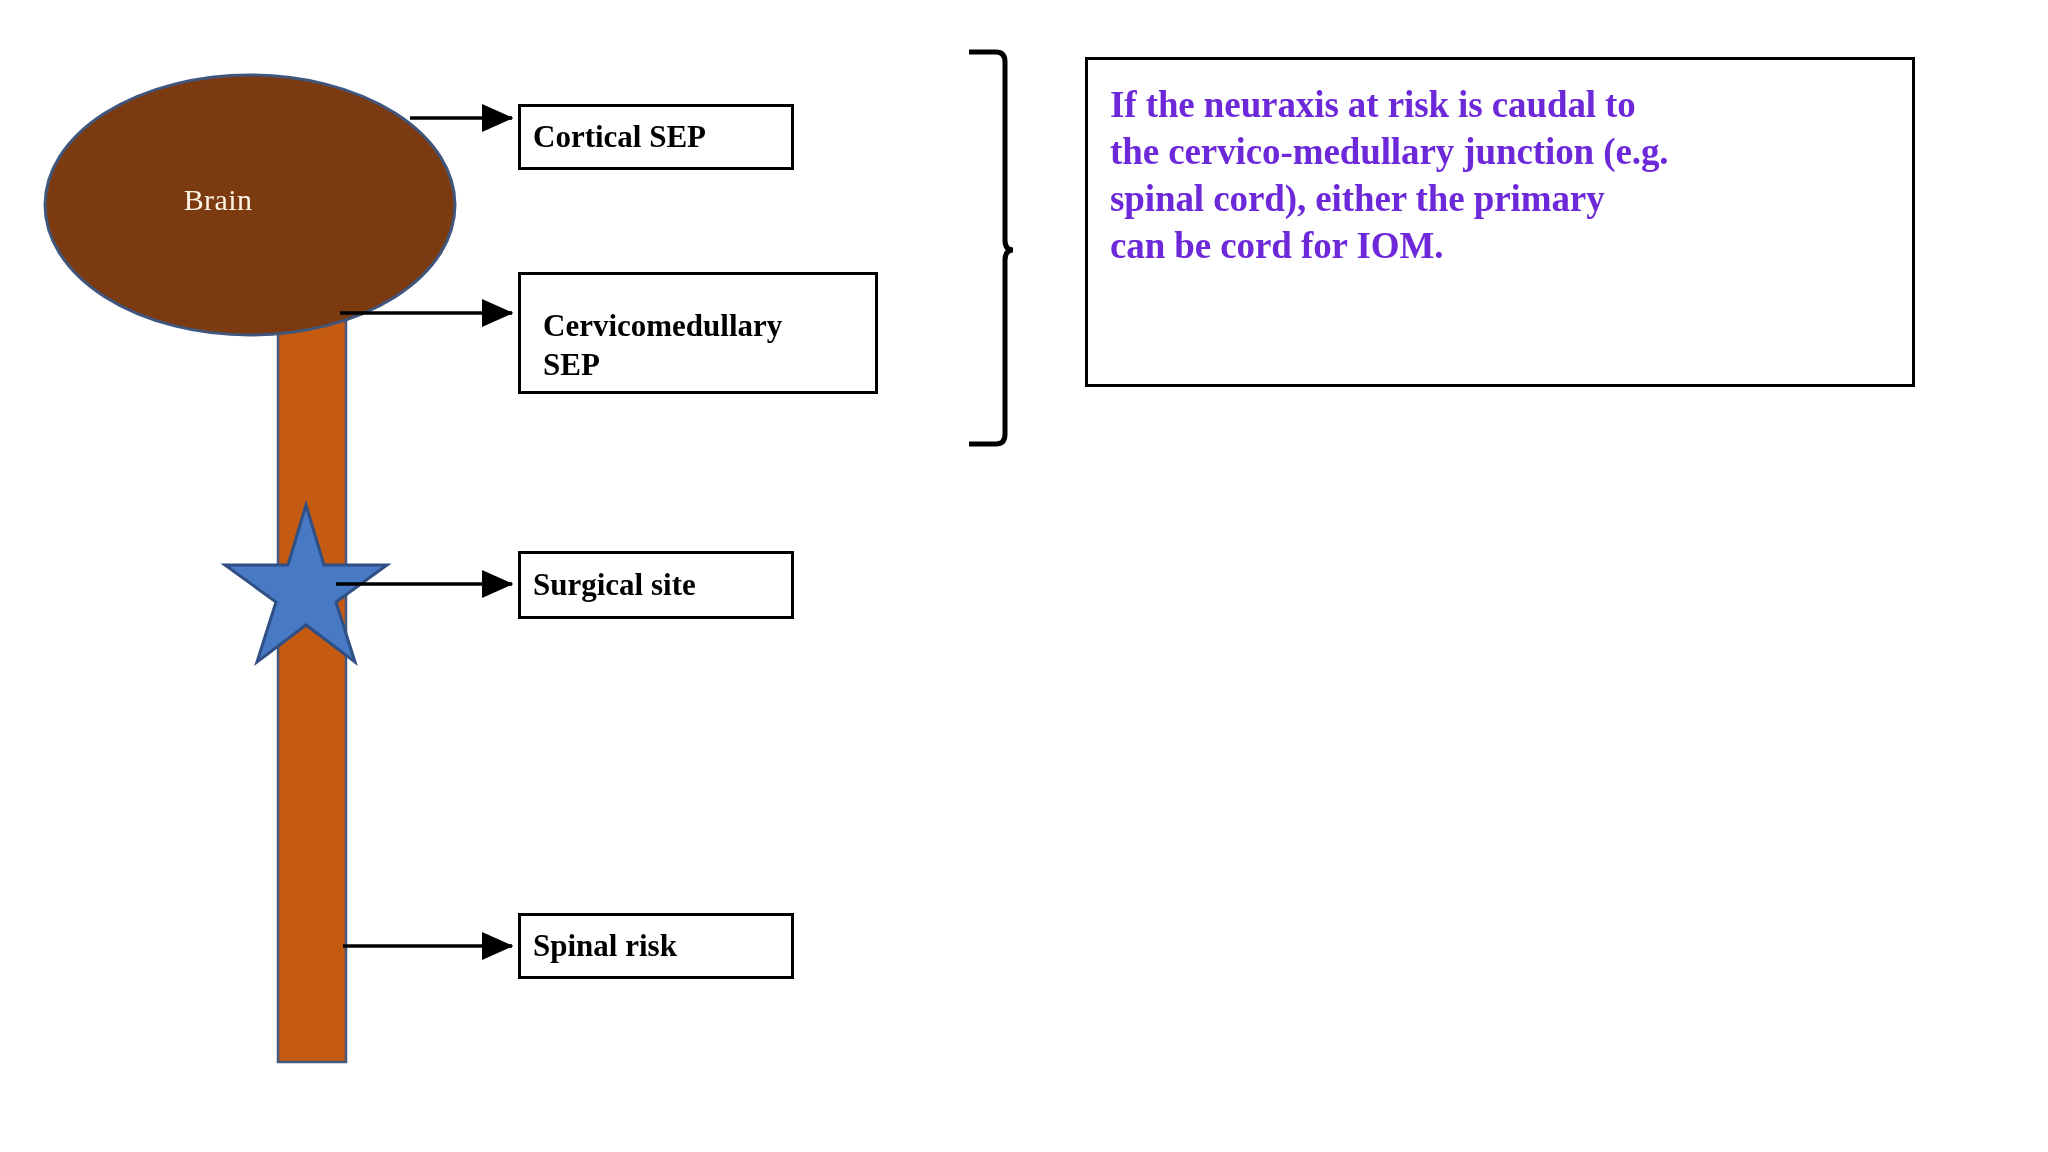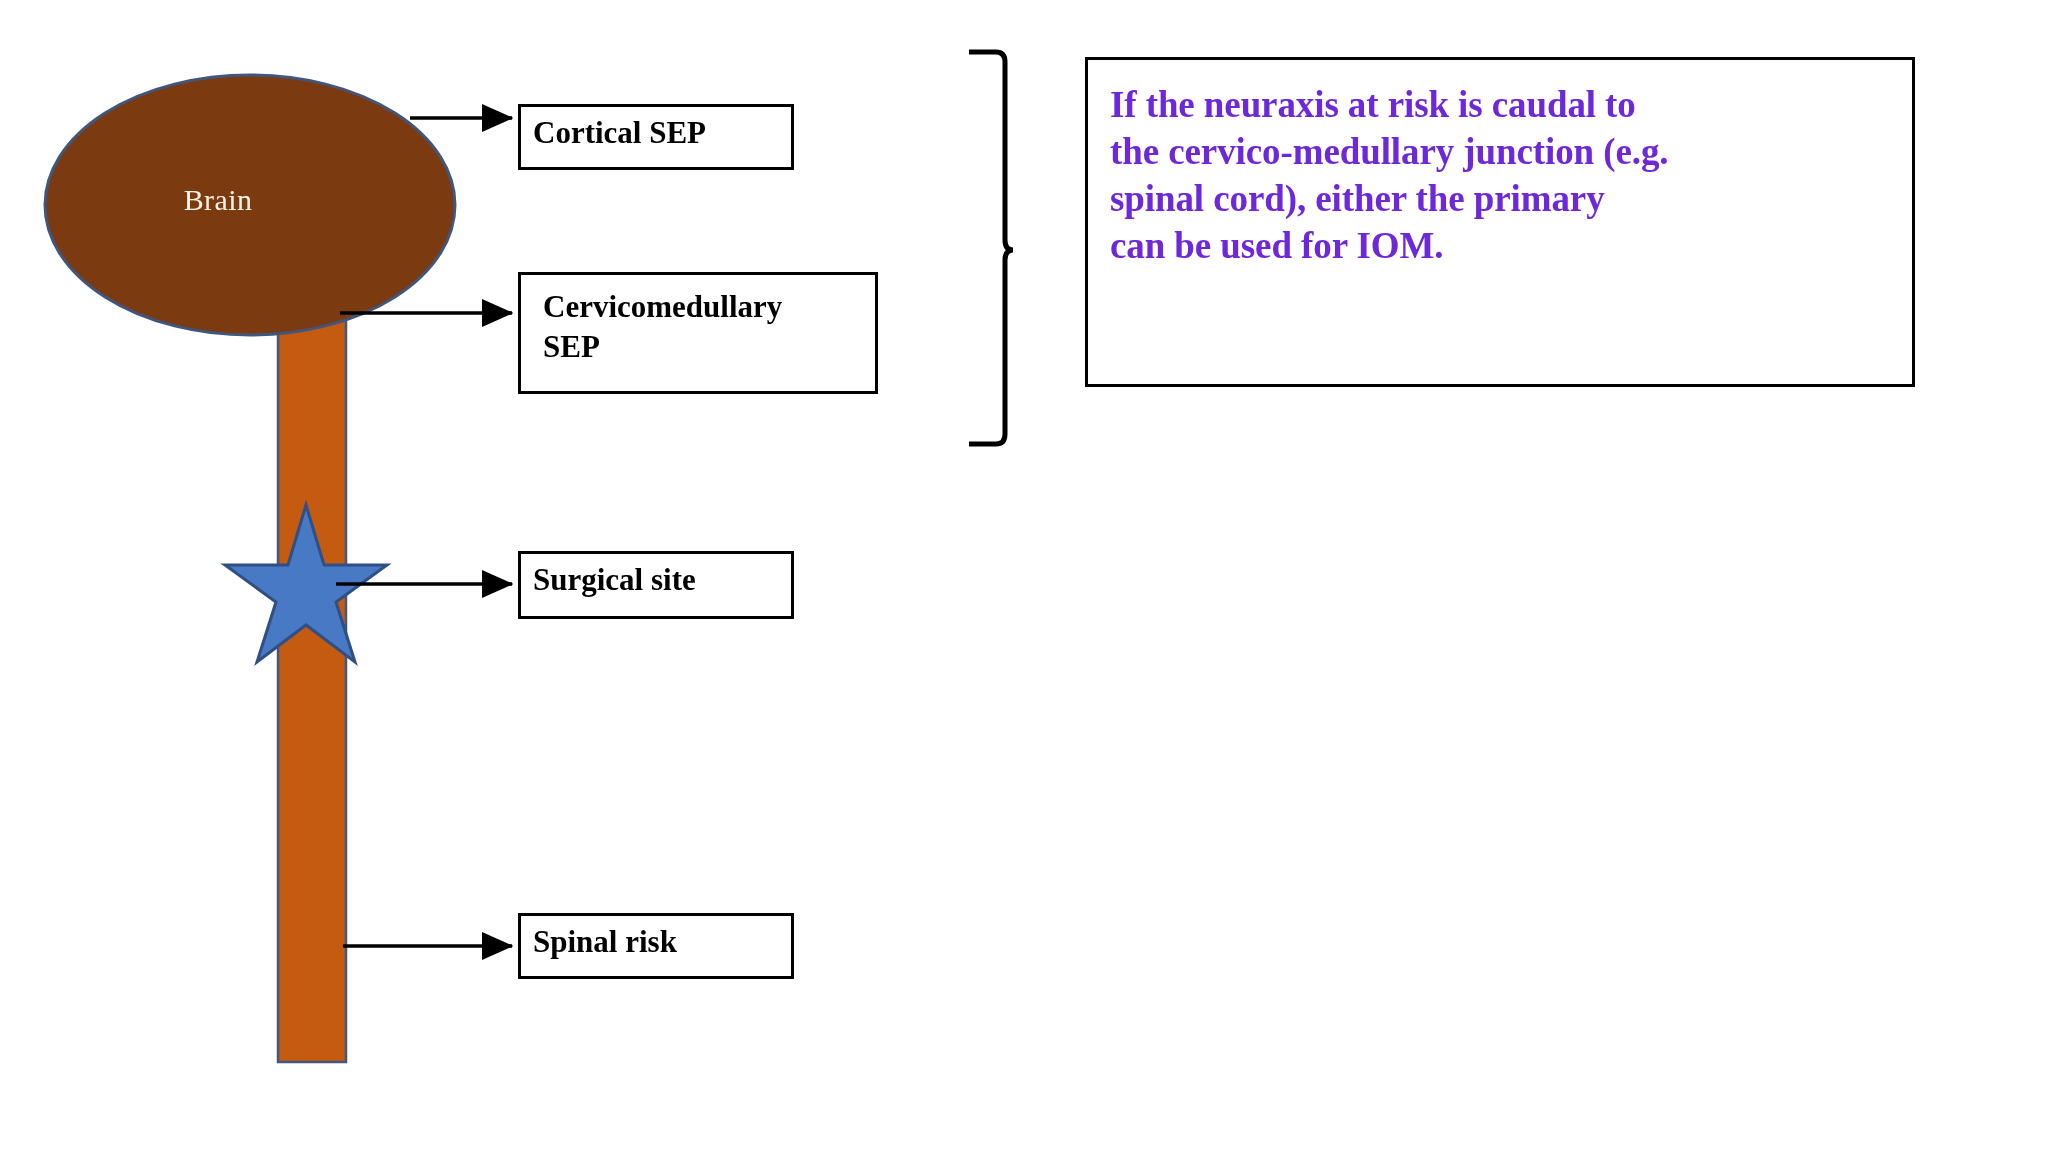--- a/index.html
+++ b/index.html
@@ -51,24 +51,24 @@
     box-sizing: border-box;
     border: 3px solid #000000;
     background: #ffffff;
     color: #000000;
     font-family: "Liberation Serif", "DejaVu Serif", serif;
     font-weight: 700;
     font-size: 31px;
     line-height: 1.28;
     padding: 6px 10px 6px 12px;
     display: flex;
-    align-items: flex-start;
+    align-items: center;
   }
   .callout.two-line {
-    align-items: flex-start;
+    align-items: flex-end;
     padding-top: 12px;
     padding-left: 22px;
   }
 
   #callout-cortical-sep {
     left: 518px;  top: 104px;  width: 276px;  height: 66px;
   }
   #callout-cervicomedullary-sep {
     left: 518px;  top: 272px;  width: 360px;  height: 122px;
   }
@@ -165,16 +165,16 @@
   </div>
 
   <div class="callout" id="callout-spinal-cord">
     <span>Spinal risk</span>
   </div>
 
   <div id="explanation-box">
     <div>If  the neuraxis at risk is caudal to</div>
     <div>the cervico-medullary junction (e.g.</div>
     <div>spinal cord), either the primary</div>
-    <div>can be used for IOM.</div>
+    <div>can be cord for IOM.</div>
   </div>
 
 </div>
 
 </body></html>

